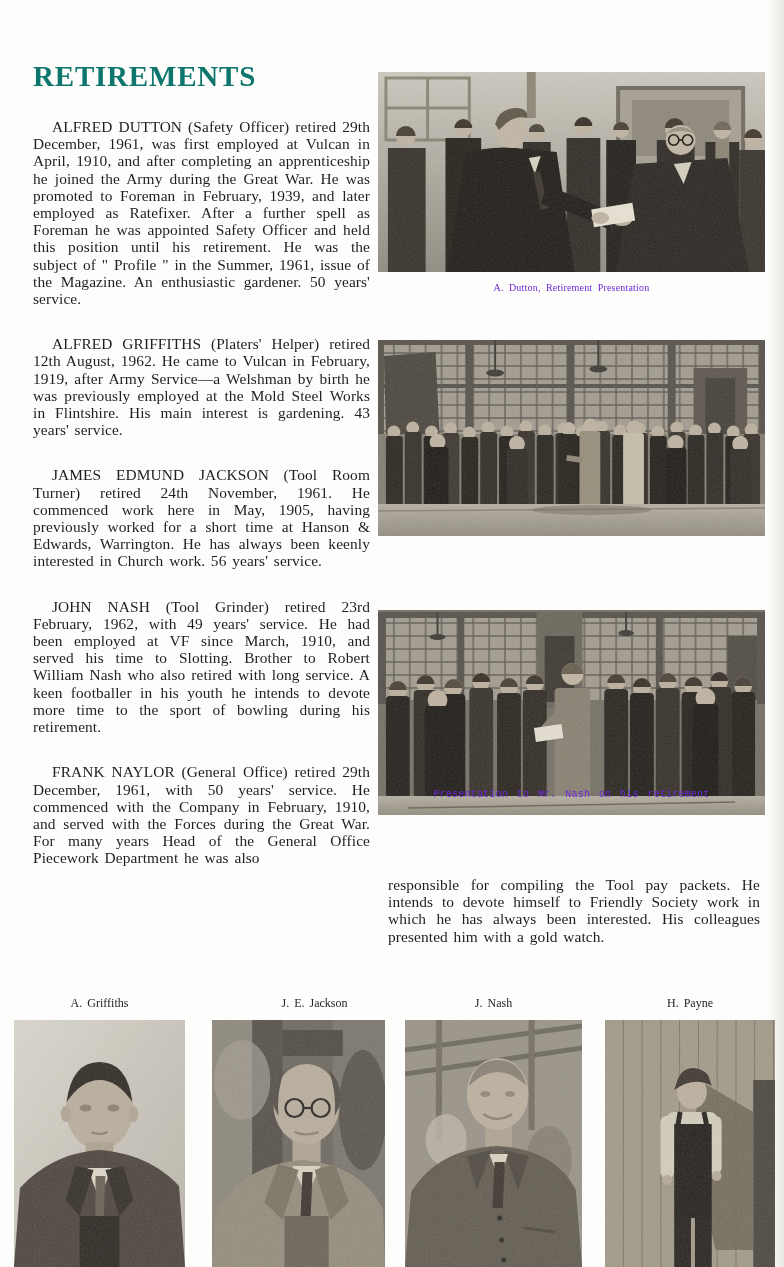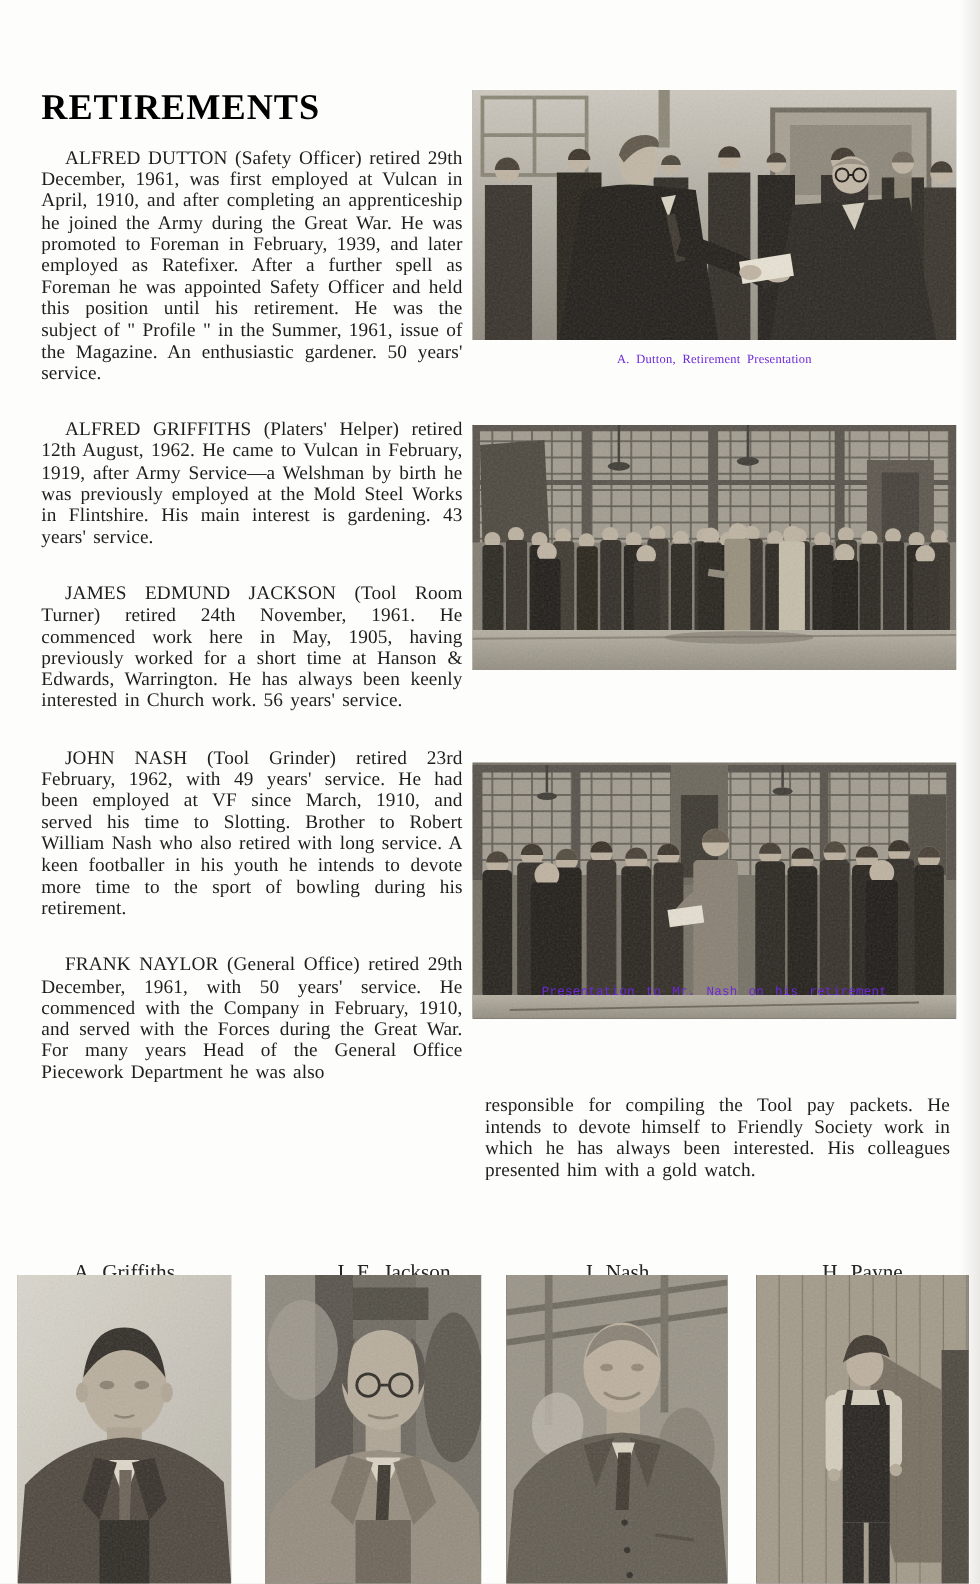--- a/index.html
+++ b/index.html
@@ -2,22 +2,22 @@
 <html><head>
 <meta charset="utf-8">
 <style>
   html,body { margin:0; padding:0; background:#e9e8e5; }
   .page {
     position:relative; width:784px; height:1267px; margin:0 auto;
     background:#fdfdfb; overflow:hidden;
     font-family:"Liberation Serif", serif; color:#1e1e1e;
   }
   .page-title {
-    position:absolute; left:33px; top:70px; margin:0;
-    font-size:29px; font-weight:bold; letter-spacing:0.8px; color:#000000;
+    position:absolute; left:33px; top:60px; margin:0;
+    font-size:29px; font-weight:bold; letter-spacing:0.8px; color:#0f766e;
   }
   .col-left { position:absolute; left:33px; top:118px; width:337px; }
   .col-left p {
     margin:0 0 28px; text-indent:19px;
     font-size:15.4px; line-height:17.2px; text-align:justify;
     word-spacing:1.8px; letter-spacing:0.1px;
   }
   .photo {
     position:absolute; margin:0; overflow:hidden; background:#8b877d;
     box-shadow: inset 0 0 0 1px rgba(45,42,36,0.55);
@@ -29,21 +29,21 @@
     line-height:14.5px;
   }
   .cap-inner { display:inline-block; text-align:left; }
   .cont {
     position:absolute; left:388px; top:876px; width:372px; margin:0;
     font-size:15.4px; line-height:17.2px; text-align:justify;
     word-spacing:1.8px; letter-spacing:0.1px;
   }
   .plabel {
     position:absolute; top:996px; text-align:center;
-    font-size:17px; color:#242424; word-spacing:2px;margin-top:12px;
+    font-size:12px; color:#242424; word-spacing:2px;
   }
   .portrait { position:absolute; top:1020px; height:247px; margin:0; overflow:hidden;
     box-shadow: inset 0 0 0 1px rgba(45,42,36,0.5); background:#9b968b; }
   .portrait svg { display:block; width:100%; height:100%; }
   .scan-edge {
     position:absolute; right:0; top:0; width:16px; height:100%;
     background:linear-gradient(to right, rgba(110,105,95,0) 0%, rgba(110,105,95,0.14) 100%);
   }
 </style>
 </head>

